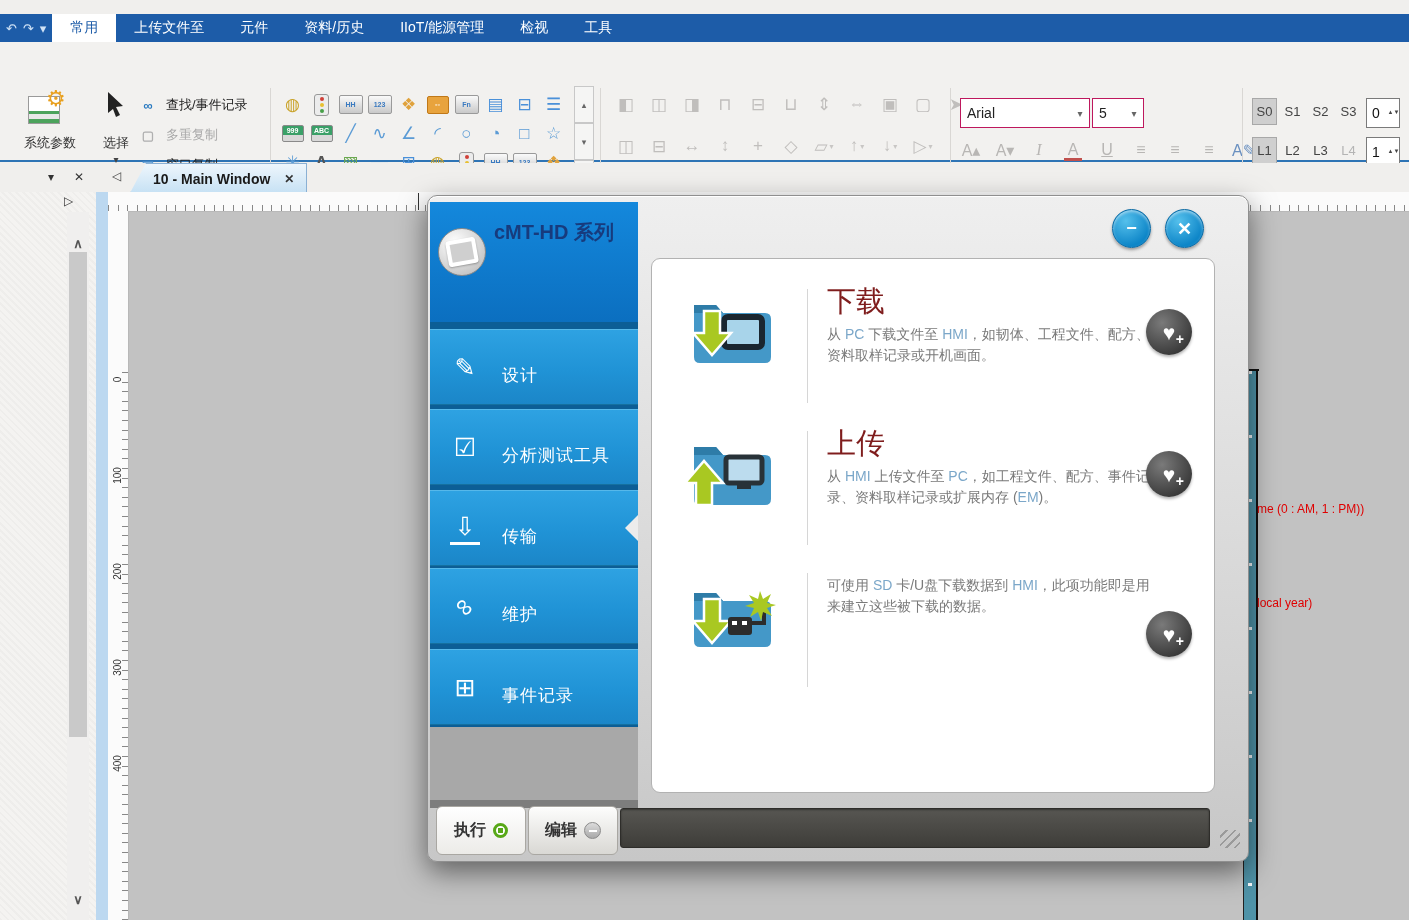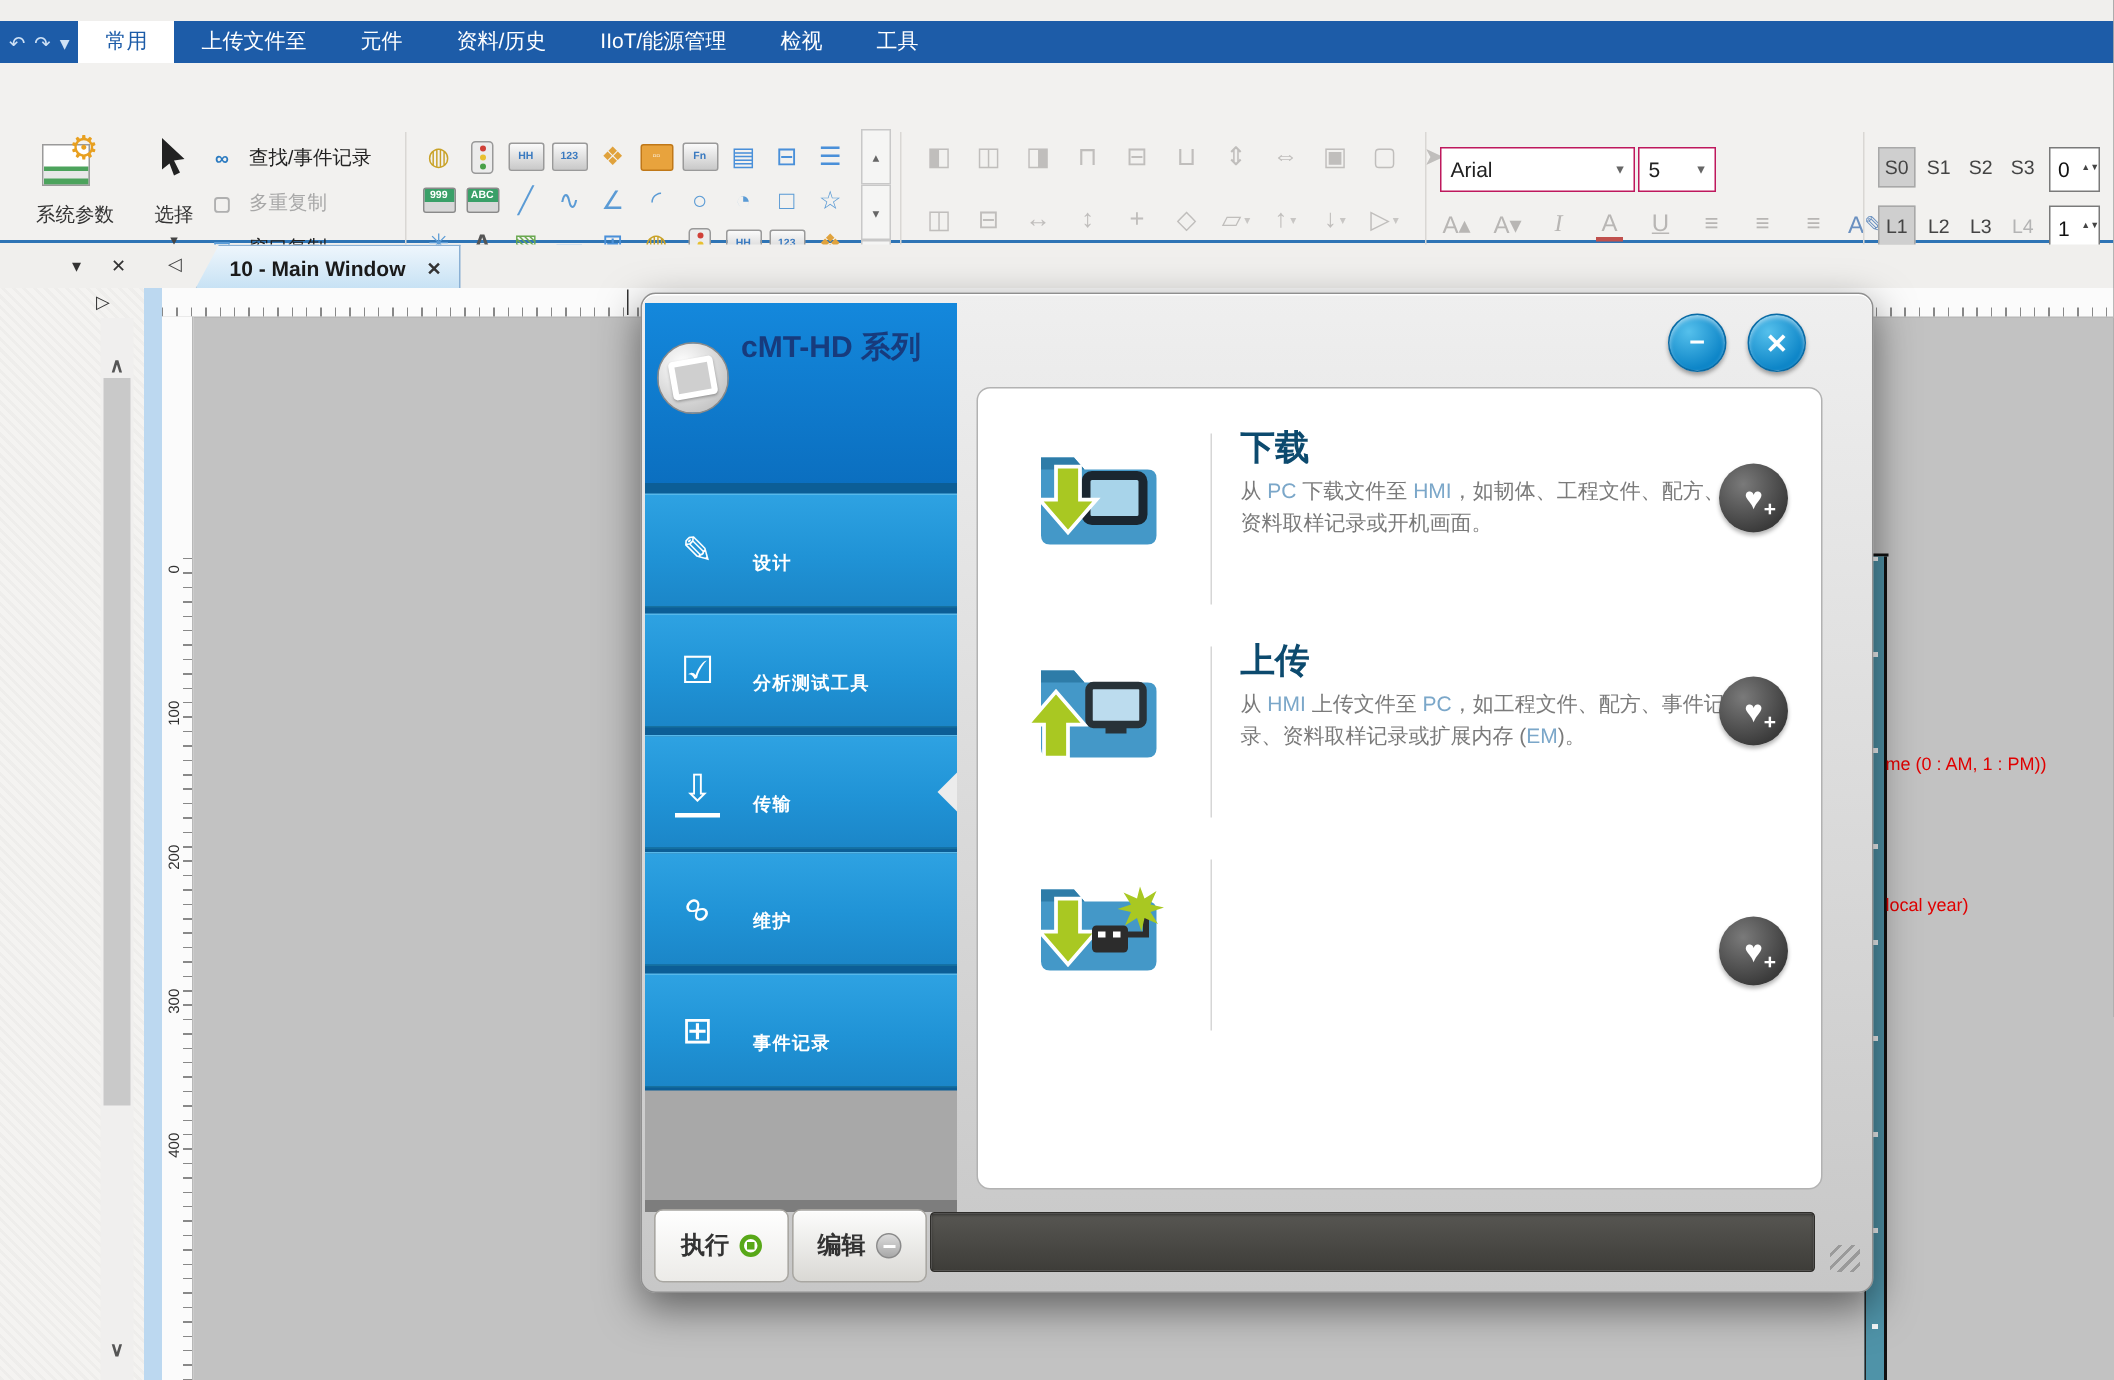--- a/index.html
+++ b/index.html
@@ -134,33 +134,33 @@
            display:flex;align-items:center;justify-content:center;}
   .sbbadge i{display:block;width:22px;height:18px;border:4px solid #fff;background:#cfcfcf;border-radius:3px;
              transform:rotate(-10deg);box-shadow:0 1px 2px rgba(0,0,0,.3);}
   .sbtitle{position:absolute;left:64px;top:18px;width:138px;font-size:20px;font-weight:bold;color:#173b7d;line-height:1.25;}
   .sbitem{position:absolute;left:0;width:208px;height:76px;background:linear-gradient(#2ea2e2 0%,#2093d6 55%,#1b86c8 100%);
           border-top:1px solid #56b8ea;border-bottom:1px solid #15709f;box-sizing:border-box;
           display:flex;align-items:center;gap:22px;padding-left:20px;color:#fff;}
   .sbitem .mic{font-size:25px;width:30px;text-align:center;}
   .sbitem .mic.tray{border-bottom:3px solid #fff;padding-bottom:1px;}
   .sbitem .mic.rot{display:inline-block;transform:rotate(45deg);}
-  .sbitem .mlab{font-size:12px;font-weight:bold;letter-spacing:1px;margin-top:16px;}
+  .sbitem .mlab{font-size:17px;font-weight:normal;letter-spacing:1px;margin-top:16px;}
   .sbitem .notch{position:absolute;right:0;top:50%;margin-top:-13px;width:0;height:0;
                  border-top:13px solid transparent;border-bottom:13px solid transparent;border-right:13px solid #ececec;}
   .sbfill{position:absolute;left:0;width:208px;background:#a8a8a8;}
   .sbdark{position:absolute;left:0;width:208px;background:#7d7d7d;}
 
   .cpanel{position:absolute;left:223px;top:62px;width:562px;height:533px;background:#fff;border:1px solid #b2b2b2;
           border-radius:9px;box-shadow:inset 0 0 0 2px #fff;}
   .action{position:absolute;left:0;width:562px;height:140px;}
   .action .fico{position:absolute;left:30px;top:6px;}
   .action .vdiv{position:absolute;left:155px;top:6px;width:1px;height:114px;background:#d6d6d6;}
   .action .atxt{position:absolute;left:175px;top:2px;width:330px;}
-  .action .atitle{font-size:23px;font-weight:bold;color:#0c4a6e;line-height:1.15;}
+  .action .atitle{font-size:29px;font-weight:normal;color:#7f1d1d;line-height:1.15;}
   .action .adesc{margin-top:6px;font-size:14px;color:#7a7a7a;line-height:1.5;}
   .action .adesc .hl{color:#7ba7c9;}
   .favbadge{position:absolute;left:494px;width:46px;height:46px;border-radius:50%;
             background:radial-gradient(circle at 35% 30%,#7a7a7a,#3a3a3a 75%);
             display:flex;align-items:center;justify-content:center;color:#fff;box-shadow:0 2px 3px rgba(0,0,0,.3);}
   .favbadge .hrt{font-size:21px;line-height:1;}
   .favbadge .pl{position:absolute;right:8px;bottom:8px;font-size:14px;font-weight:bold;}
 
   .dlgbtn{position:absolute;top:610px;width:88px;height:47px;border:1px solid #a9a7a2;border-radius:6px;
           background:linear-gradient(#fdfdfc,#d9d8d4);display:flex;align-items:center;justify-content:center;gap:7px;
@@ -543,20 +543,21 @@
               <path d="M12 20 h22 l7 8 H12 z" fill="#2e7ca8"></path>
               <path d="M22 26 v22 h-11 l19 22 19-22 h-11 v-22 z" fill="#a9c822" stroke="#fff" stroke-width="2.5"></path>
               <rect x="46" y="44" width="24" height="18" rx="3" fill="#2c2c2c"></rect>
               <rect x="50" y="48" width="5" height="4" fill="#fff"></rect>
               <rect x="60" y="48" width="5" height="4" fill="#fff"></rect>
               <path d="M70 50 h12 v-18 h-8" stroke="#2c2c2c" stroke-width="4" fill="none"></path>
               <path d="M78 18 l3 8 8-5 -4 9 9 2 -9 3 5 8 -9 -4 -2 9 -3 -9 -8 5 4 -9 -9 -2 9 -3 -5 -8 9 4 z" fill="#a9c822"></path>
             </svg></div>
           <div class="vdiv"></div>
           <div class="atxt">
+            <div class="adesc"><span>可使用 </span><span class="hl">SD</span><span> 卡/U盘下载数据到 </span><span class="hl">HMI</span><span>，此项功能即是用来建立这些被下载的数据。</span></div>
           </div>
           <div class="favbadge" style="top: 44px;">
             <span class="hrt">♥</span>
             <span class="pl">+</span>
           </div>
         </div>
       </div>
 
     <div class="dlgbtn raised" style="left:8px">
       <span>执行</span>

